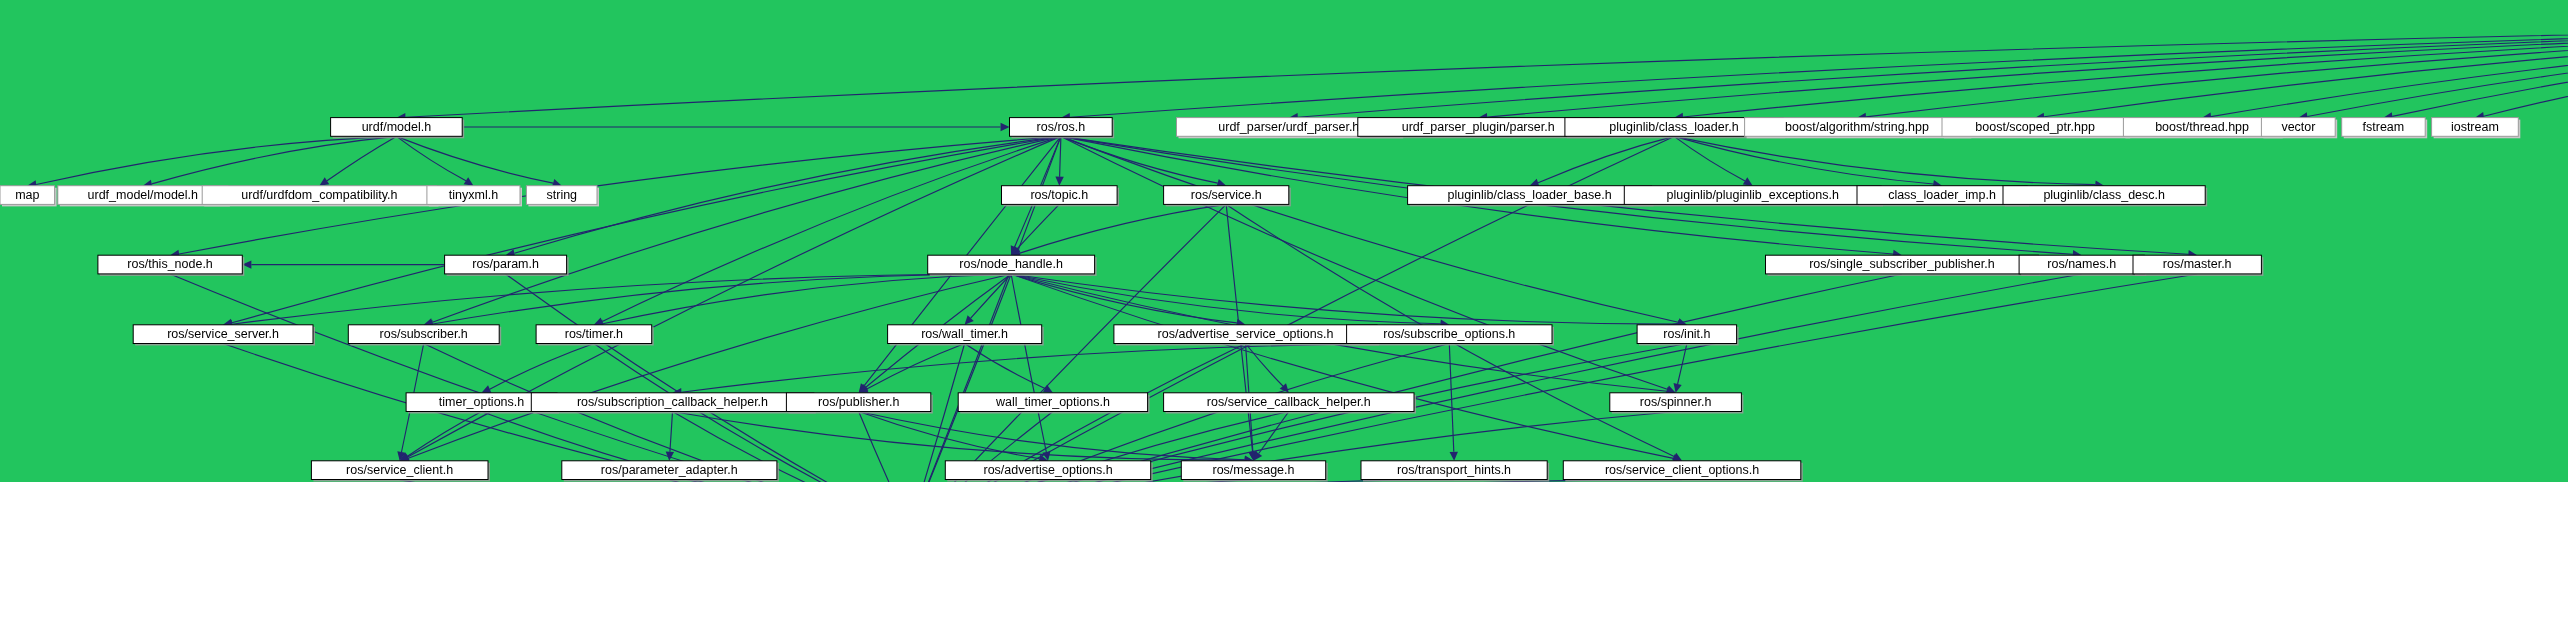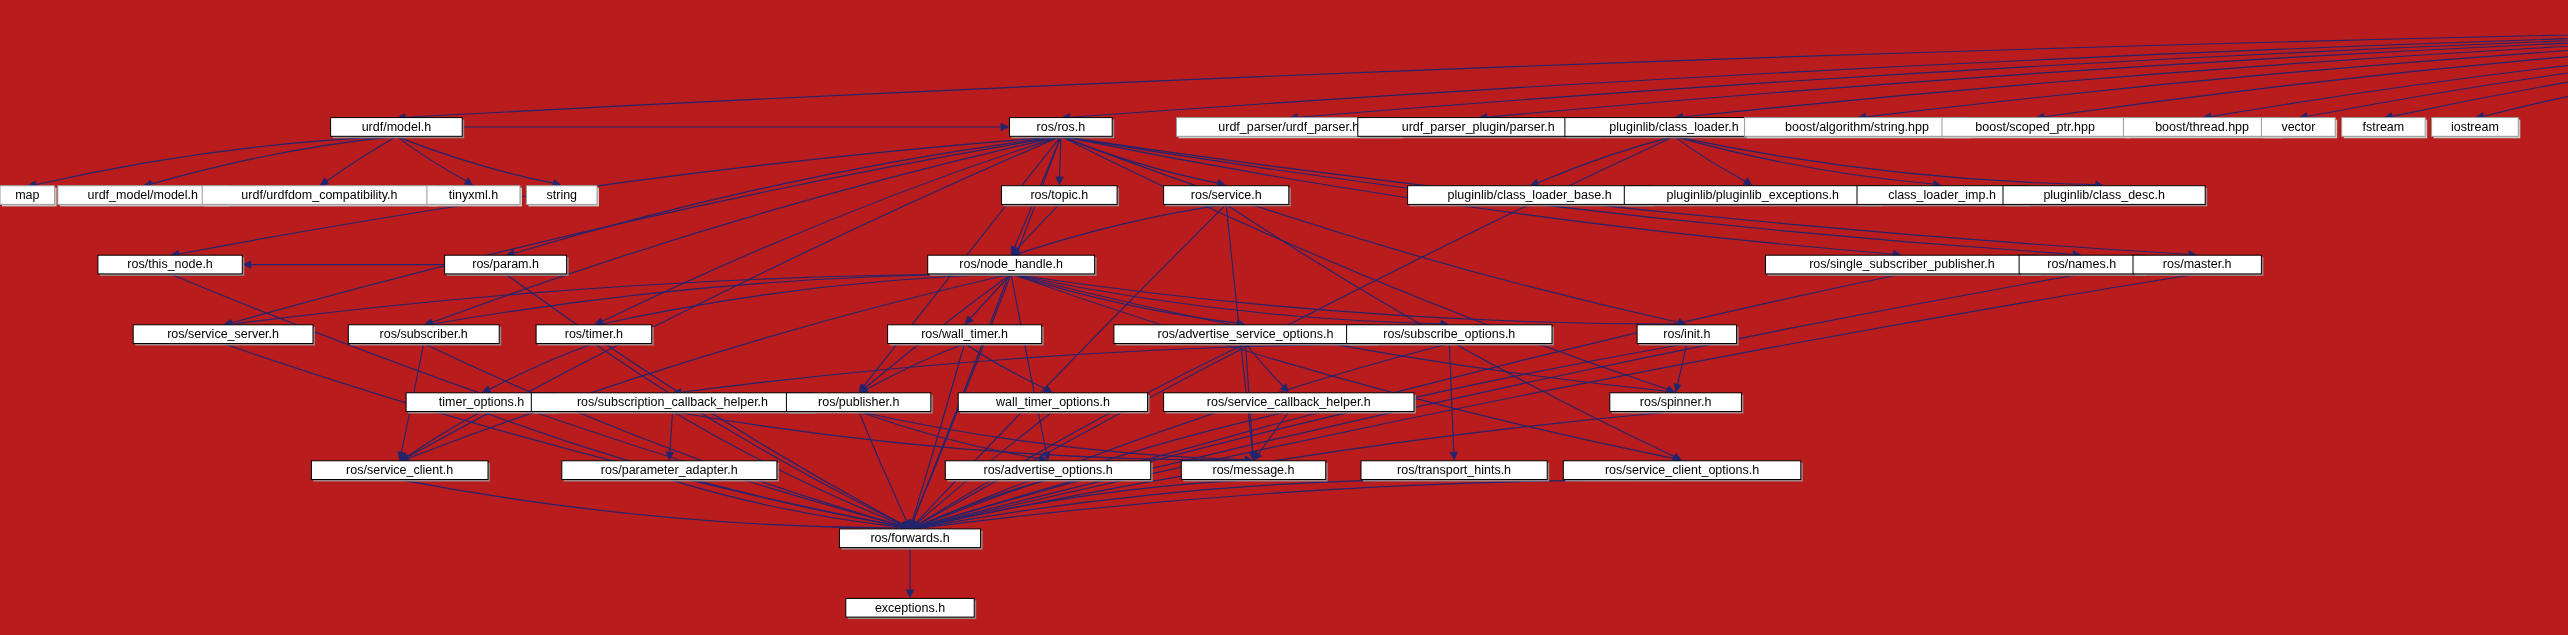--- a/index.html
+++ b/index.html
@@ -1,17 +1,17 @@
 <!DOCTYPE html>
 <html><head>
 <meta charset="utf-8">
 <style>
   html,body{margin:0;padding:0;background:#ffffff;}
   body{font-family:"Liberation Sans", sans-serif;}
-  #graph-root{position:relative;width:2568px;height:635px;background:#b91c1c;overflow:hidden;}
+  #graph-root{position:relative;width:2568px;height:482px;background:#22c55e;overflow:hidden;}
   svg{display:block;}
   .node-box{fill:#ffffff;stroke:#000000;stroke-width:1px;}
   .node-box.root{fill:#bfbfbf;stroke:#404040;stroke-width:1px;}
   .node-box.plain{fill:#ffffff;stroke:#9a9a9a;stroke-width:1px;}
   .node-shadow{fill:#9a9a9a;opacity:.85;}
   .node-label{font-family:"Liberation Sans", sans-serif;font-size:12.5px;fill:#000000;text-anchor:middle;dominant-baseline:middle;}
   .edge{fill:none;stroke:#22246e;stroke-width:1.15px;}
   .arrow-head{fill:#22246e;stroke:none;}
 </style>
 </head>

